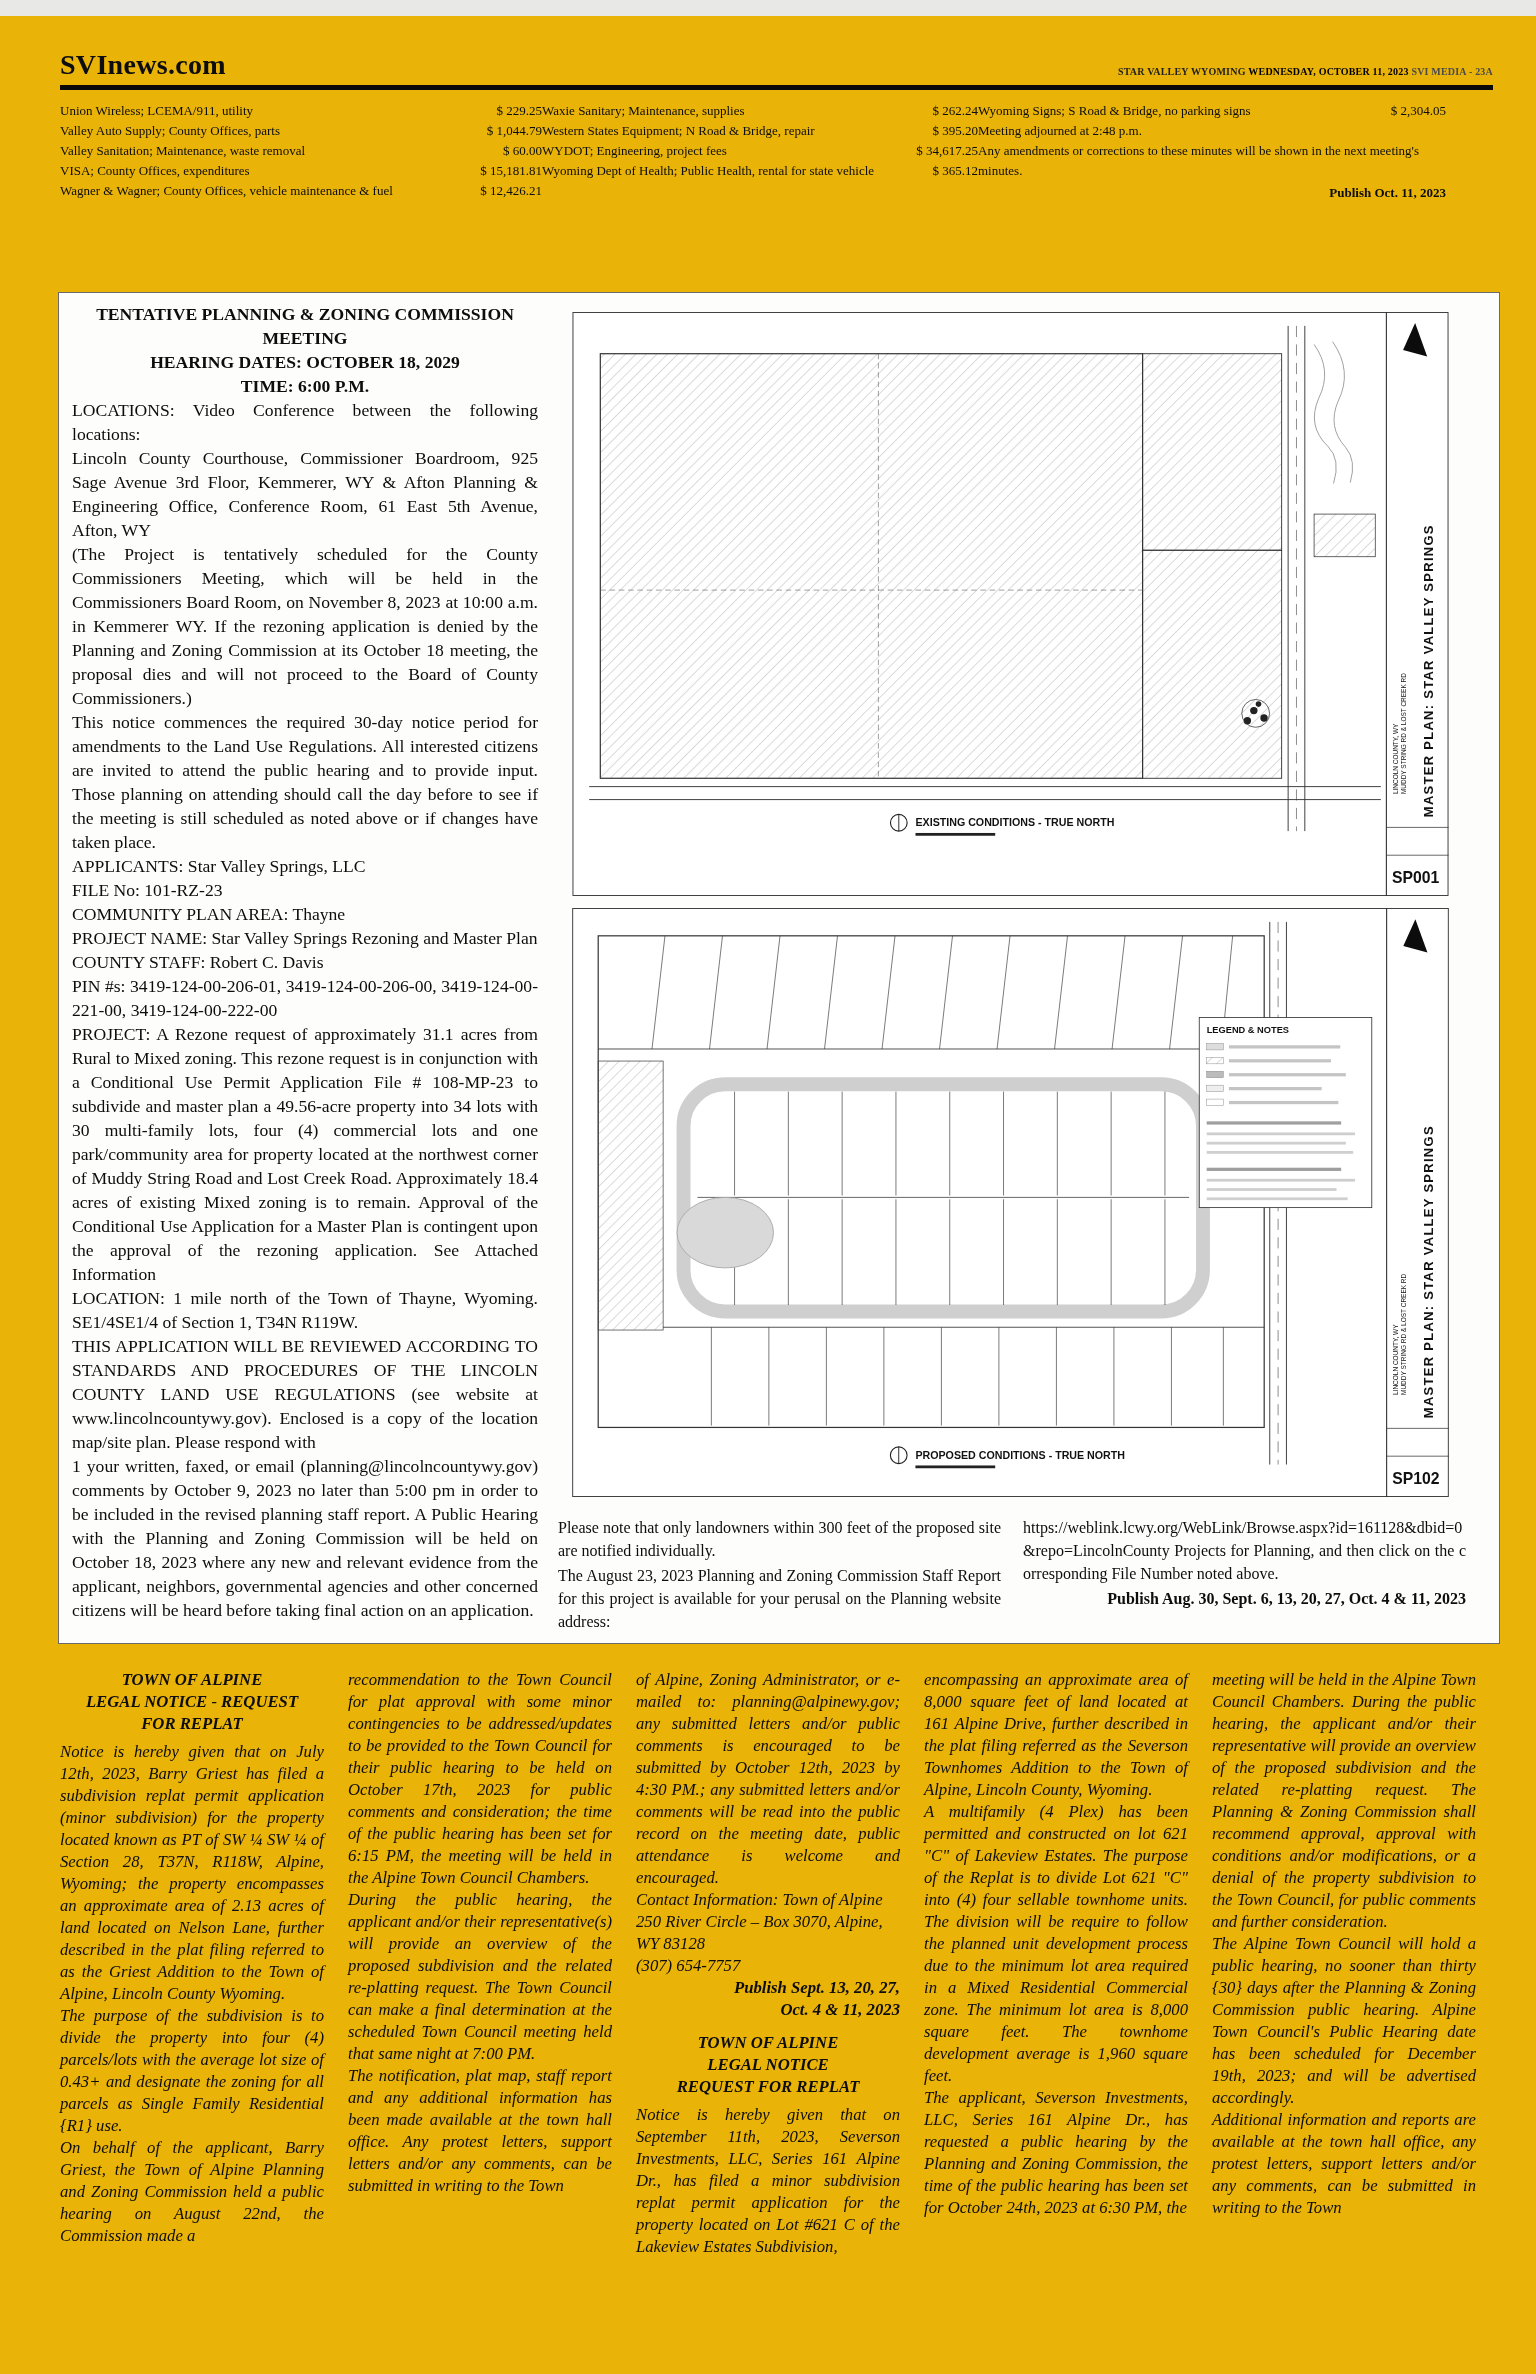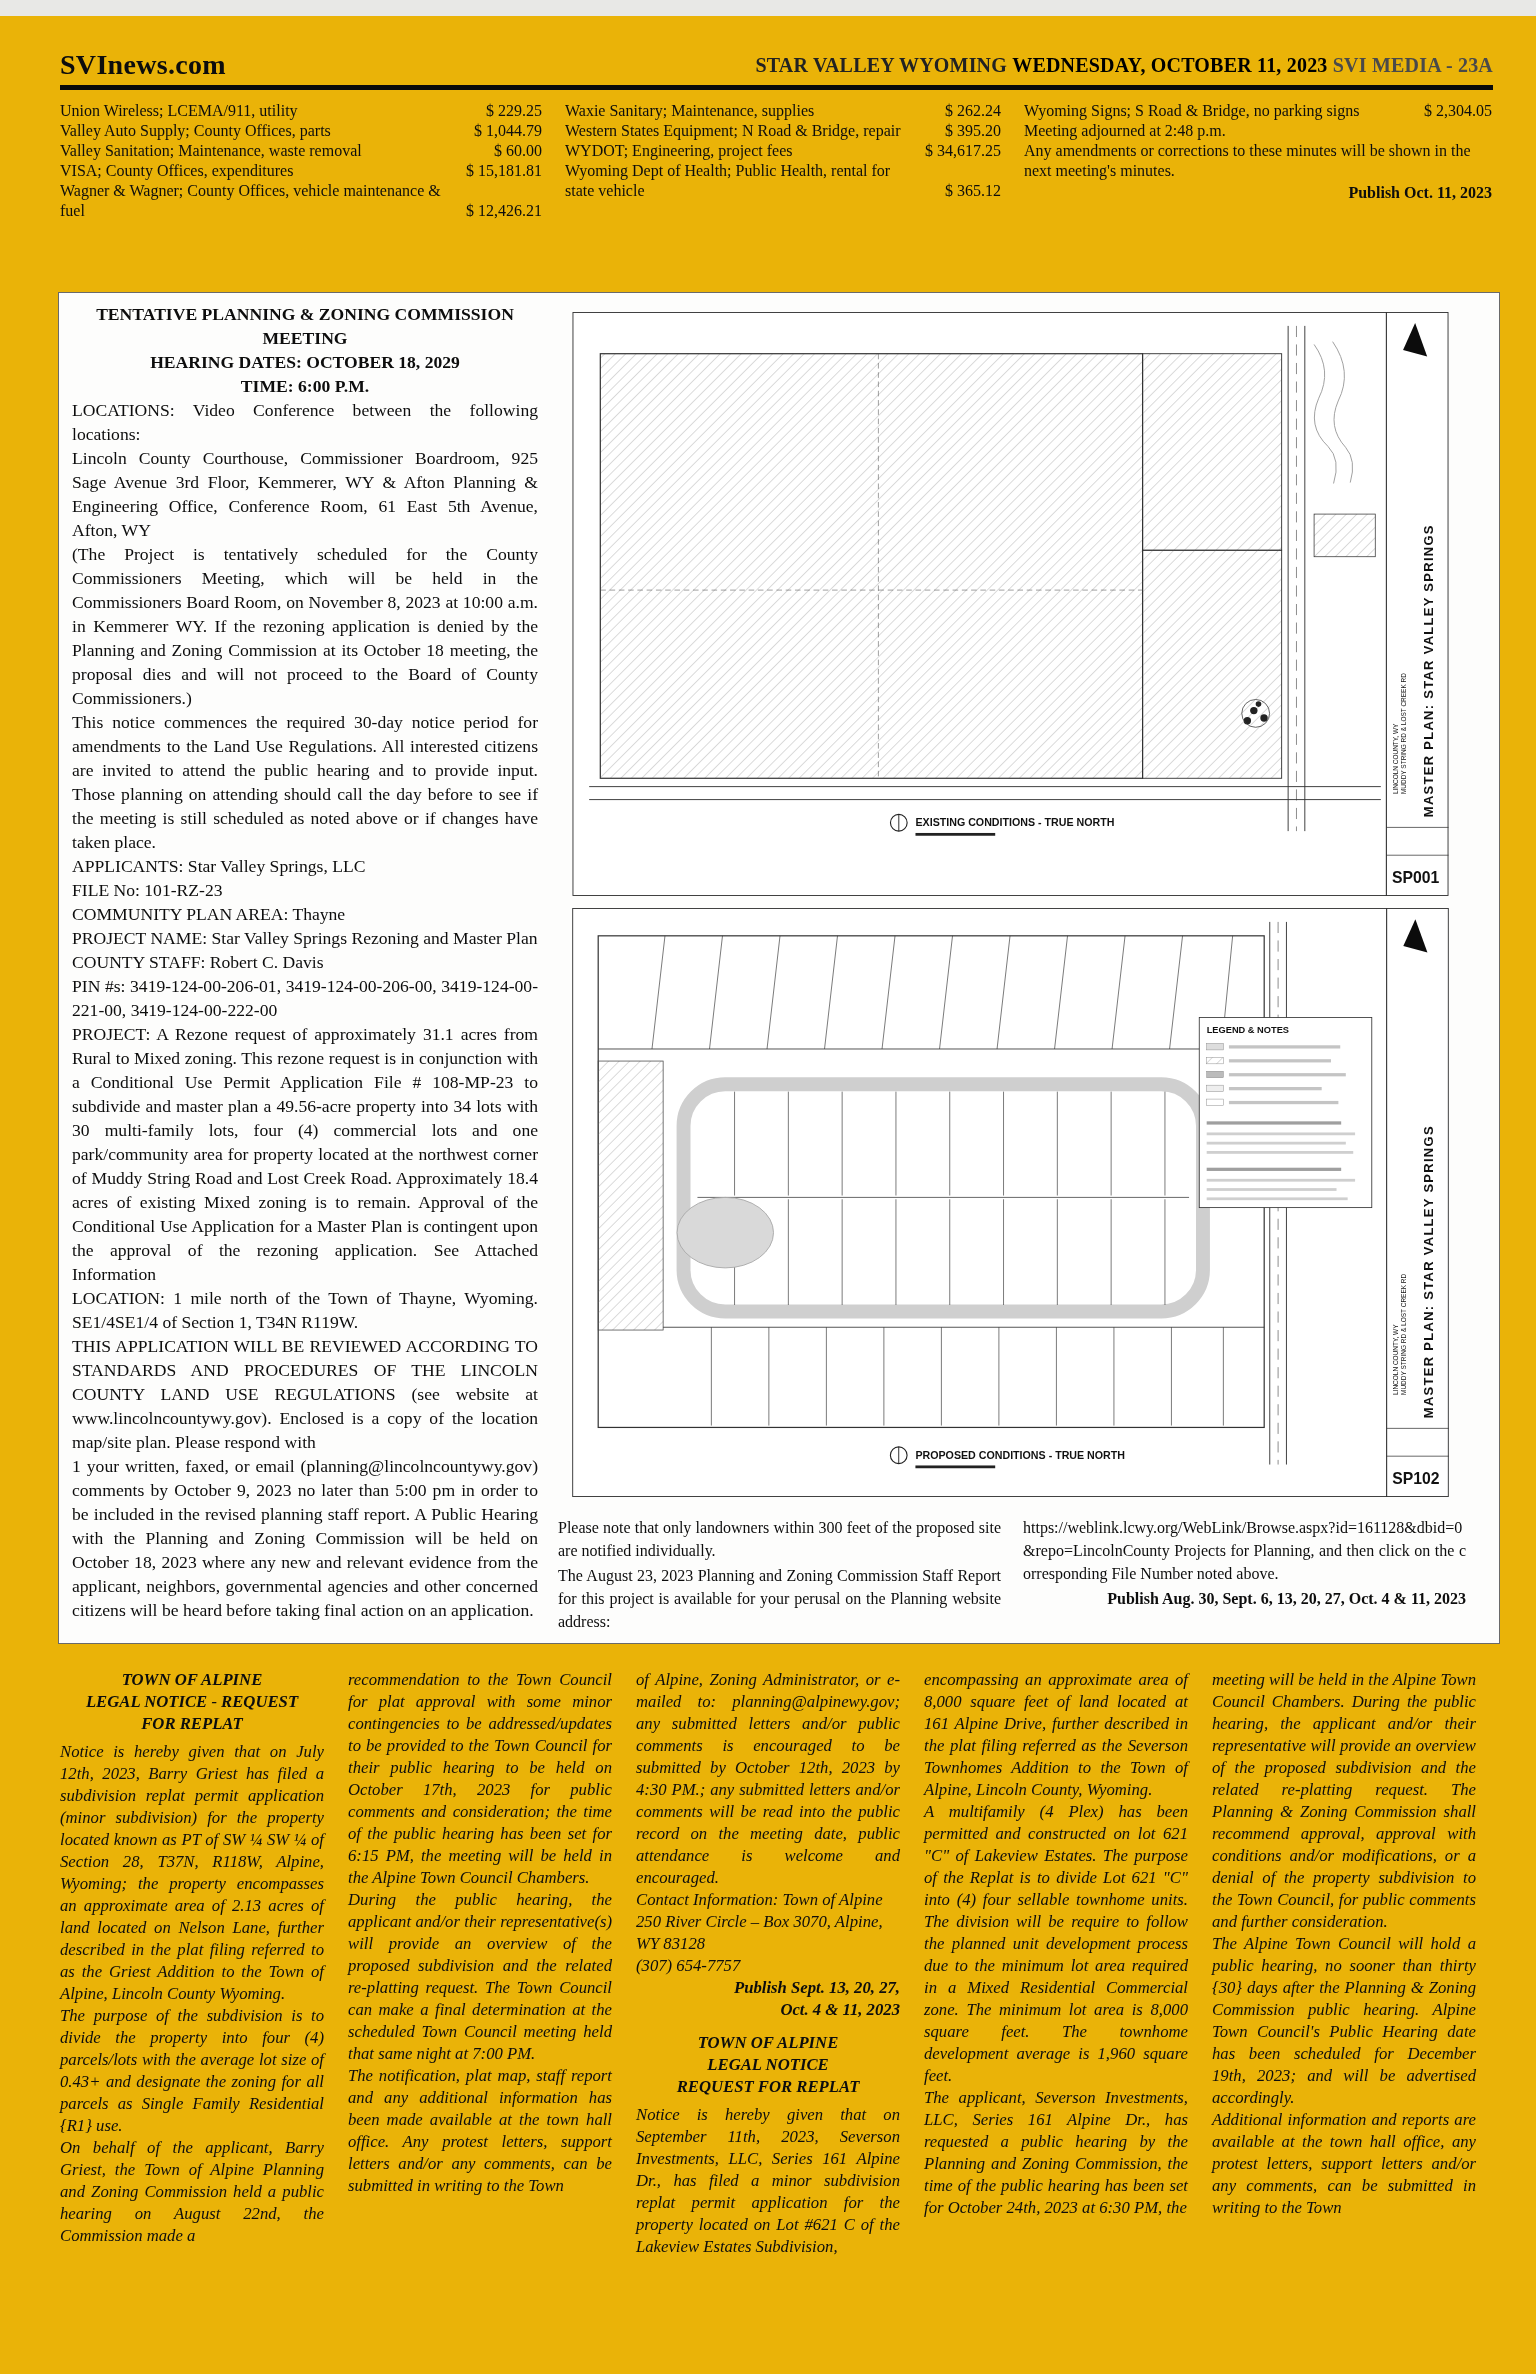--- a/index.html
+++ b/index.html
@@ -5,29 +5,29 @@
   html,body{margin:0;padding:0;background:#e8e8e6;}
   .page{
     position:relative;width:1536px;height:2375px;margin:16px auto;
     background:#eab308;color:#0d0d0d;overflow:hidden;
     font-family:"Liberation Serif", serif;
   }
   
   .hdr{position:absolute;left:60px;top:28px;width:1433px;height:37px;
        display:flex;justify-content:space-between;align-items:flex-end;}
   .masthead{font-size:28px;font-weight:bold;letter-spacing:0.3px;}
-  .hdr-right{font-size:20px;padding-bottom:3.7px;letter-spacing:0.2px;}
+  .hdr-right{font-size:10px;padding-bottom:3.7px;letter-spacing:0.2px;}
   .hdr-right .loc{font-weight:bold;color:#222;}
   .hdr-right .date{font-weight:bold;color:#000;}
   .hdr-right .brand{font-weight:bold;color:#4a4a4a;}
   .rule{position:absolute;left:60px;top:69px;width:1433px;height:4.6px;background:#0a0a0a;}
   
   .minutes{position:absolute;left:60px;top:85px;width:1433px;
-           display:grid;grid-template-columns:482px 436px 468px;column-gap:23px;
-           font-size:16px;line-height:20px;}
+           display:grid;grid-template-columns:482px 436px 468px;
+           font-size:13px;line-height:20px;}
   .entry{position:relative;padding-right:88px;text-align:left;}
   .entry .amt{position:absolute;right:0;bottom:0;white-space:nowrap;}
   .min-par{margin:0;}
   .pub-right{font-weight:bold;text-align:right;margin-top:1.9px;}
   
   .pz-box{position:absolute;left:58px;top:276px;width:1440px;height:1350px;
           border:0.9px solid #6a6a6a;background:#fdfdfc;}
   .pz-text{position:absolute;left:13px;top:9.3px;width:466px;
            font-size:17.6px;line-height:24px;text-align:justify;}
   .pz-text p{margin:0;}

